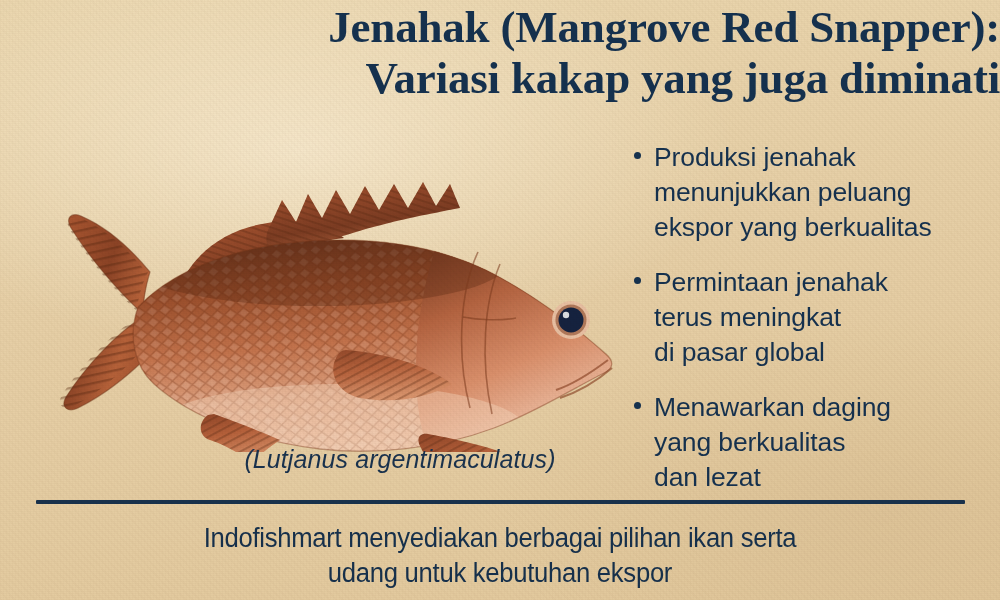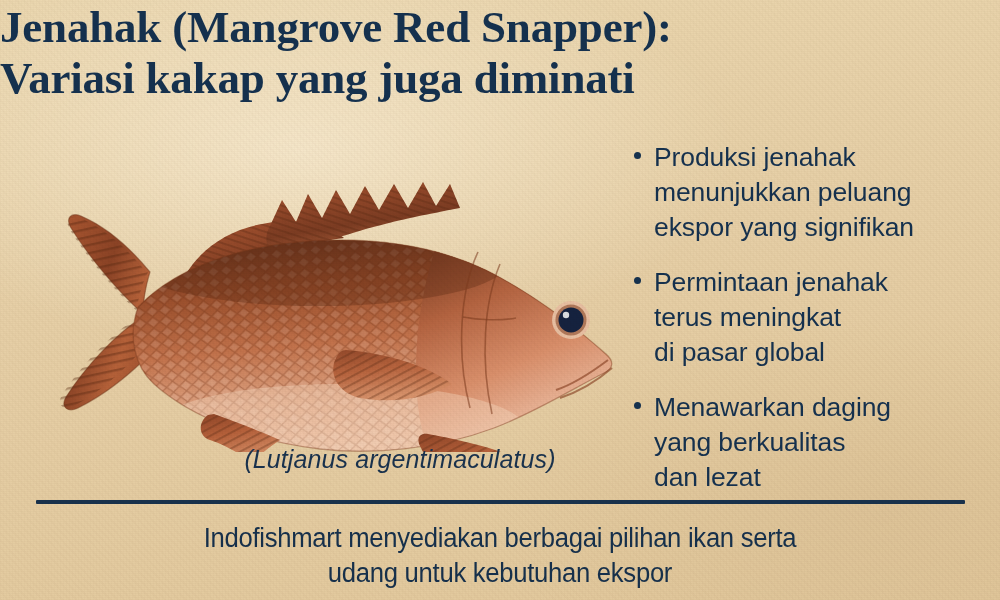--- a/index.html
+++ b/index.html
@@ -21,21 +21,21 @@
     background-image:
       repeating-linear-gradient(0deg, rgba(120,92,52,.05) 0 1px, rgba(255,255,255,0) 1px 2px),
       repeating-linear-gradient(90deg, rgba(120,92,52,.045) 0 1px, rgba(255,255,255,0) 1px 3px),
       repeating-linear-gradient(47deg, rgba(90,66,34,.035) 0 2px, rgba(255,255,255,0) 2px 5px);
     mix-blend-mode:multiply;
   }
 
   
   #title{
     position:absolute;left:0;top:2px;width:1000px;
-    text-align:left;
+    text-align:right;
     font-family:"Liberation Serif","DejaVu Serif",serif;
     font-weight:700;color:#15314f;
     font-size:45px;line-height:51px;letter-spacing:-0.2px;
     white-space:pre-line;
   }
 
   
   #fish-wrap{position:absolute;left:8px;top:122px;width:620px;height:330px;}
   #fish-svg{display:block;width:620px;height:330px;}
 
@@ -243,21 +243,21 @@
     </svg>
   </div>
 
   <div id="caption">(Lutjanus argentimaculatus)</div>
 
   <div id="bullets">
     <div class="bullet">
       <span class="dot"></span>
       <span class="btext">Produksi jenahak
 menunjukkan peluang
-ekspor yang signifikan</span>
+ekspor yang berkualitas</span>
     </div>
     <div class="bullet">
       <span class="dot"></span>
       <span class="btext">Permintaan jenahak
 terus meningkat
 di pasar global</span>
     </div>
     <div class="bullet">
       <span class="dot"></span>
       <span class="btext">Menawarkan daging

